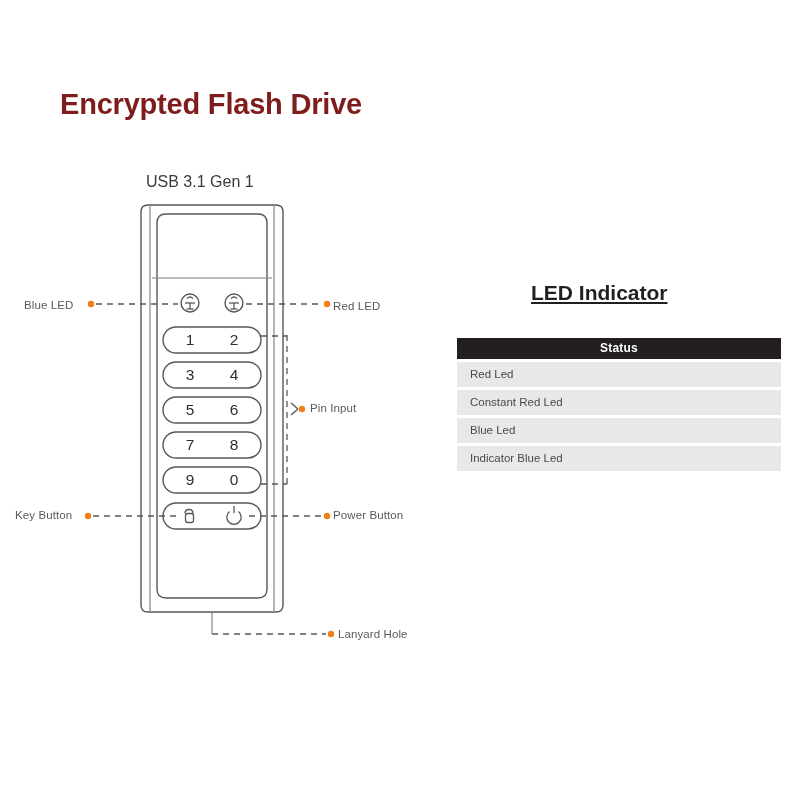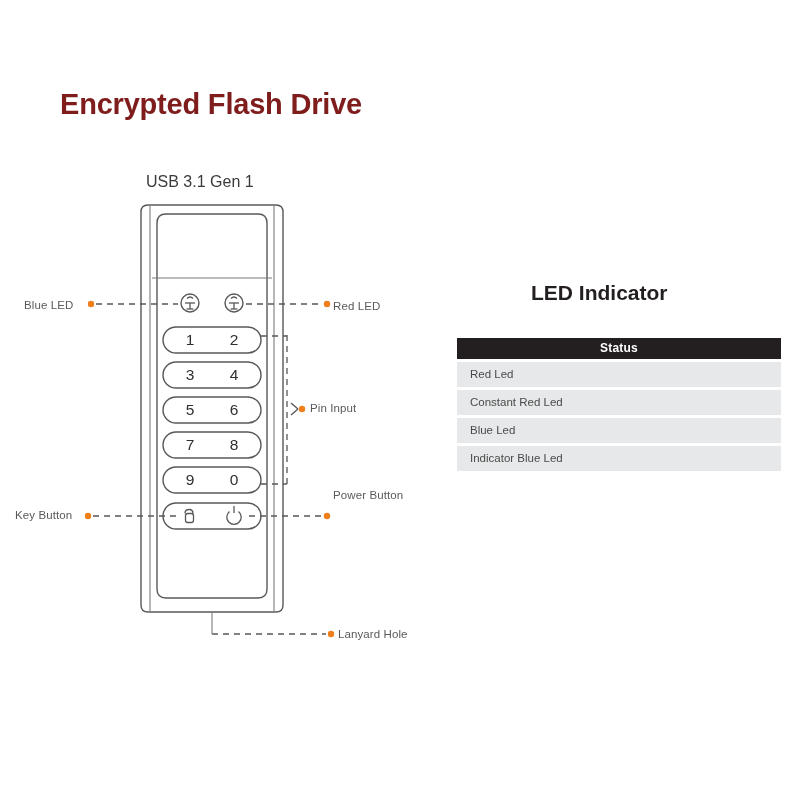--- a/index.html
+++ b/index.html
@@ -39,20 +39,21 @@
     margin-top: 32px;
   }
   .panel-title {
     position: absolute;
     left: 531px;
     top: 281px;
     font-size: 21px;
     font-weight: bold;
     color: #231f20;
     white-space: nowrap;
+    text-decoration: underline;
   }
 
   
   #device-svg {
     position: absolute;
     left: 0;
     top: 0;
     width: 800px;
     height: 800px;
   }
@@ -65,21 +66,21 @@
     white-space: nowrap;
     letter-spacing: 0.1px;
   }
   .annot.right { text-align: left; }
   .annot.left  { text-align: right; }
 
   #label-blue-led   { left: 24px;  top: 299px; }
   #label-key-button { left: 15px;  top: 509px; }
   #label-red-led    { left: 333px; top: 300px; }
   #label-pin-input  { left: 310px; top: 402px; }
-  #label-power-btn  { left: 333px; top: 489px; }
+  #label-power-btn  { left: 333px; top: 509px; }
   #label-lanyard    { left: 338px; top: 628px; }
 
   
   .led-table {
     position: absolute;
     left: 429px;
     top: 338px;
     width: 352px;
     display: flex;
     gap: 18px;

